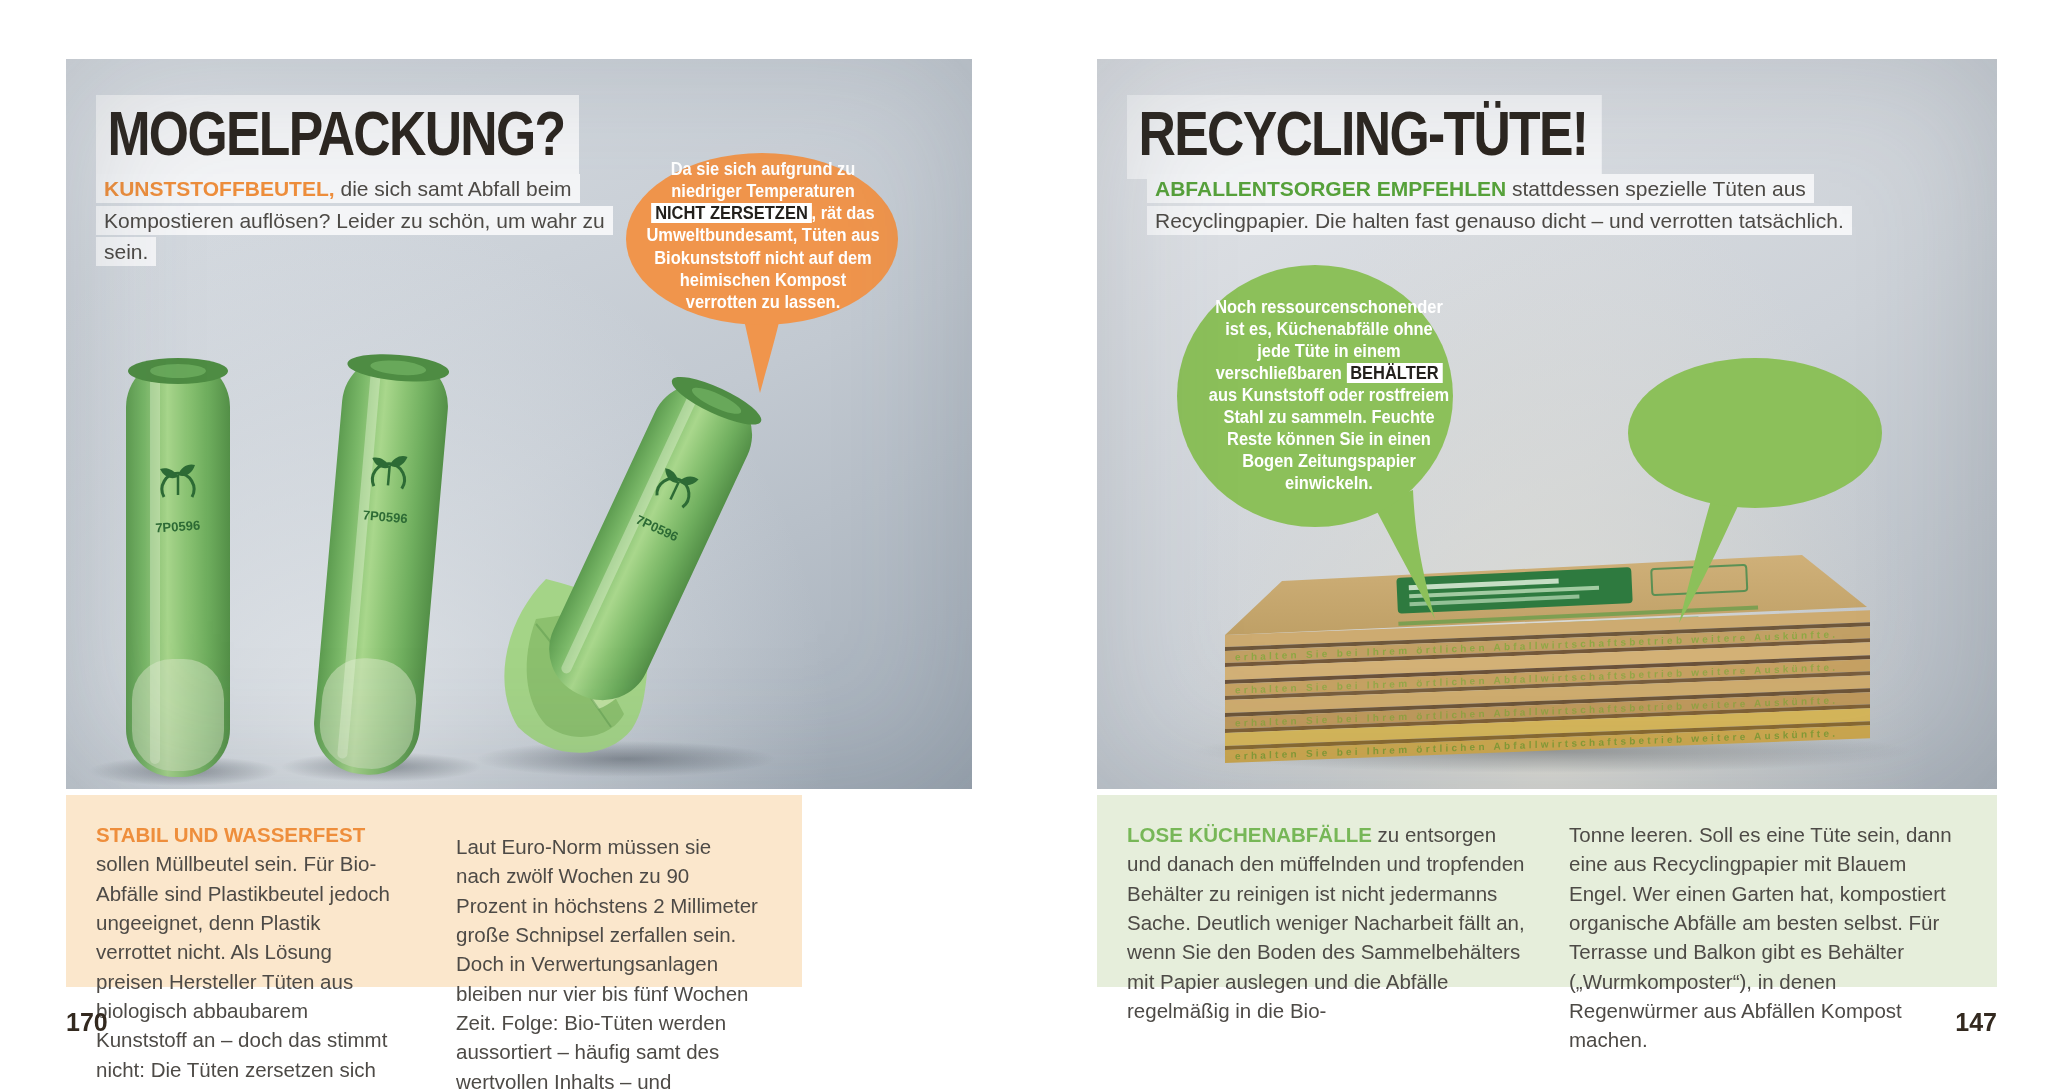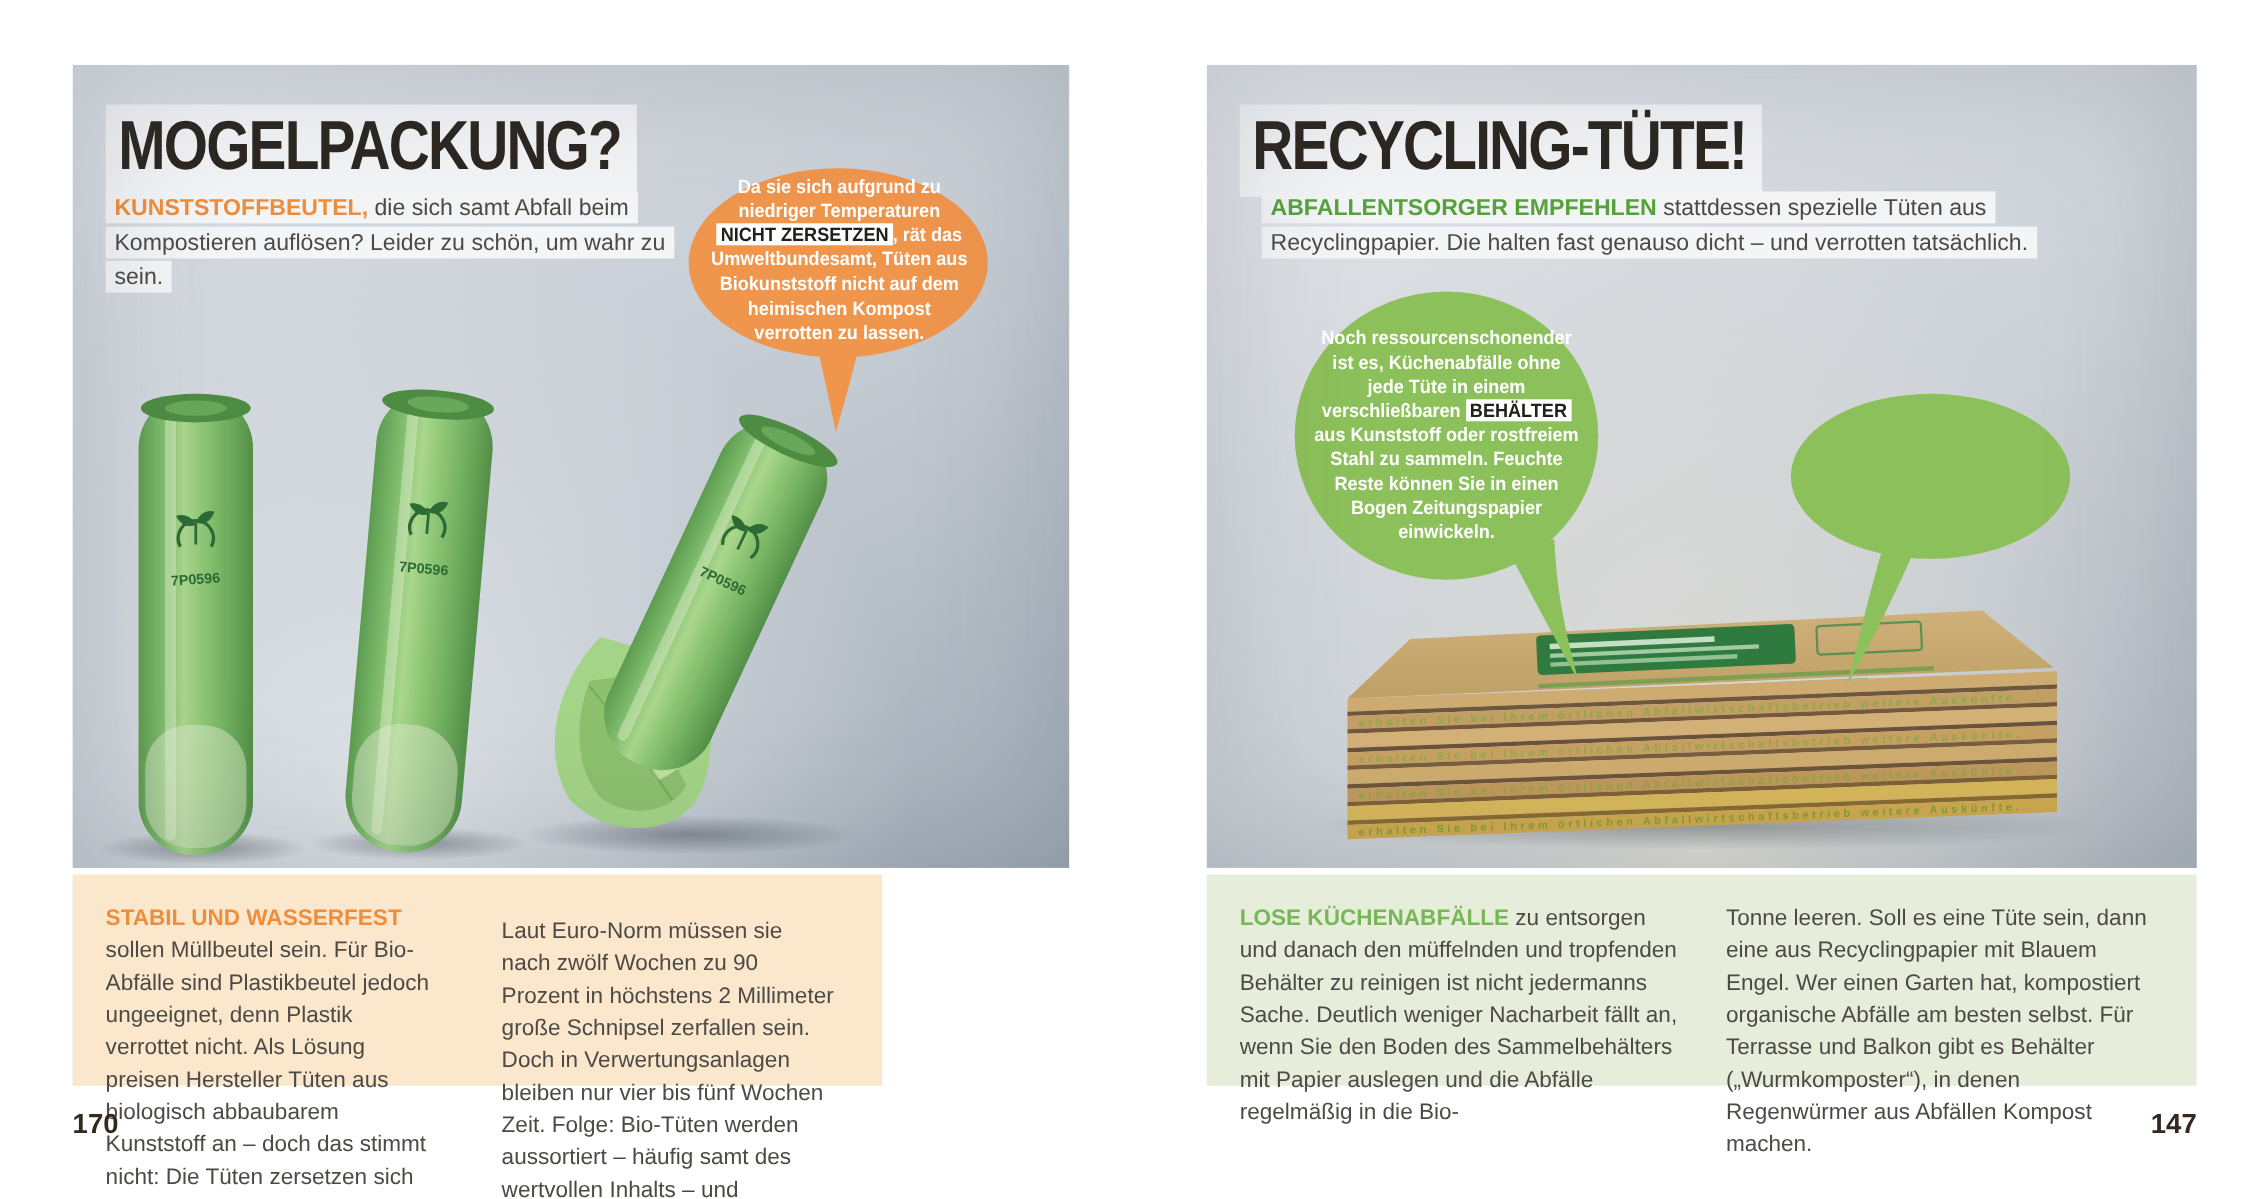--- a/index.html
+++ b/index.html
@@ -181,21 +181,21 @@
     </div>
 
     <p class="intro intro-right" style="margin:0;padding-left:20px;">
       <span class="strips"><span class="lead-green">ABFALLENTSORGER EMPFEHLEN</span><span> stattdessen spezielle Tüten aus Recyclingpapier. Die halten fast genauso dicht – und verrotten tatsächlich.</span></span>
     </p>
 
     <svg class="bubble-svg" style="left:76px;top:205px;" width="300" height="370" viewBox="0 0 300 370">
       <path d="M200,240 C220,278 238,312 262,355 C248,302 242,270 240,226 Z" fill="#8CC05A"></path>
       <ellipse cx="142" cy="132" rx="138" ry="131" fill="#8CC05A"></ellipse>
     </svg>
-    <div class="bubble-text" style="left:90px;top:230px;width:256px;height:212px;">
+    <div class="bubble-text" style="left:104px;top:230px;width:256px;height:212px;">
       <div class="inner"><span>Noch ressourcenschonender ist es, Küchenabfälle ohne jede Tüte in einem verschließbaren </span><span class="hl">BEHÄLTER</span><span> aus Kunststoff oder rostfreiem Stahl zu sammeln. Feuchte Reste können Sie in einen Bogen Zeitungspapier einwickeln.</span></div>
     </div>
 
     <svg class="bubble-svg" style="left:528px;top:298px;" width="280" height="290" viewBox="0 0 280 290">
       <path d="M90,130 C77,172 68,212 54,266 C82,218 102,172 120,134 Z" fill="#8CC05A"></path>
       <ellipse cx="130" cy="76" rx="127" ry="75" fill="#8CC05A"></ellipse>
     </svg>
   </div>
 
   <div class="infobox infobox-left">

